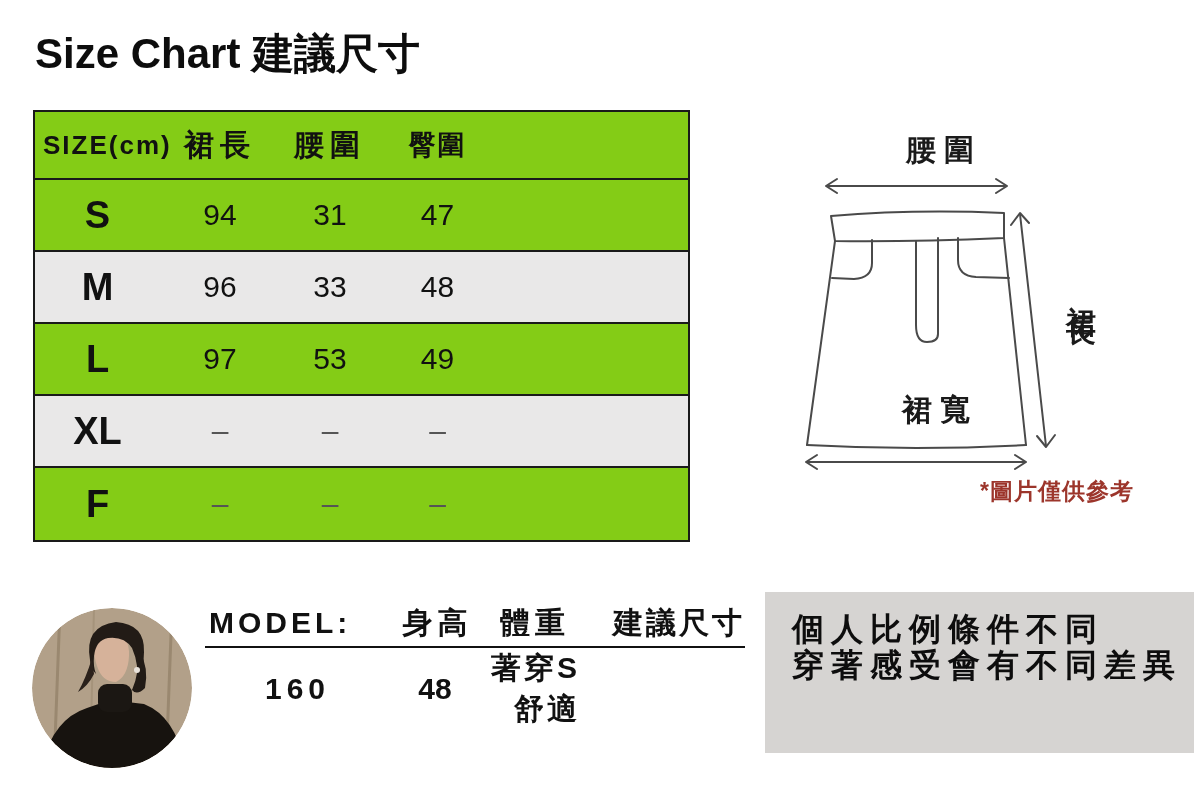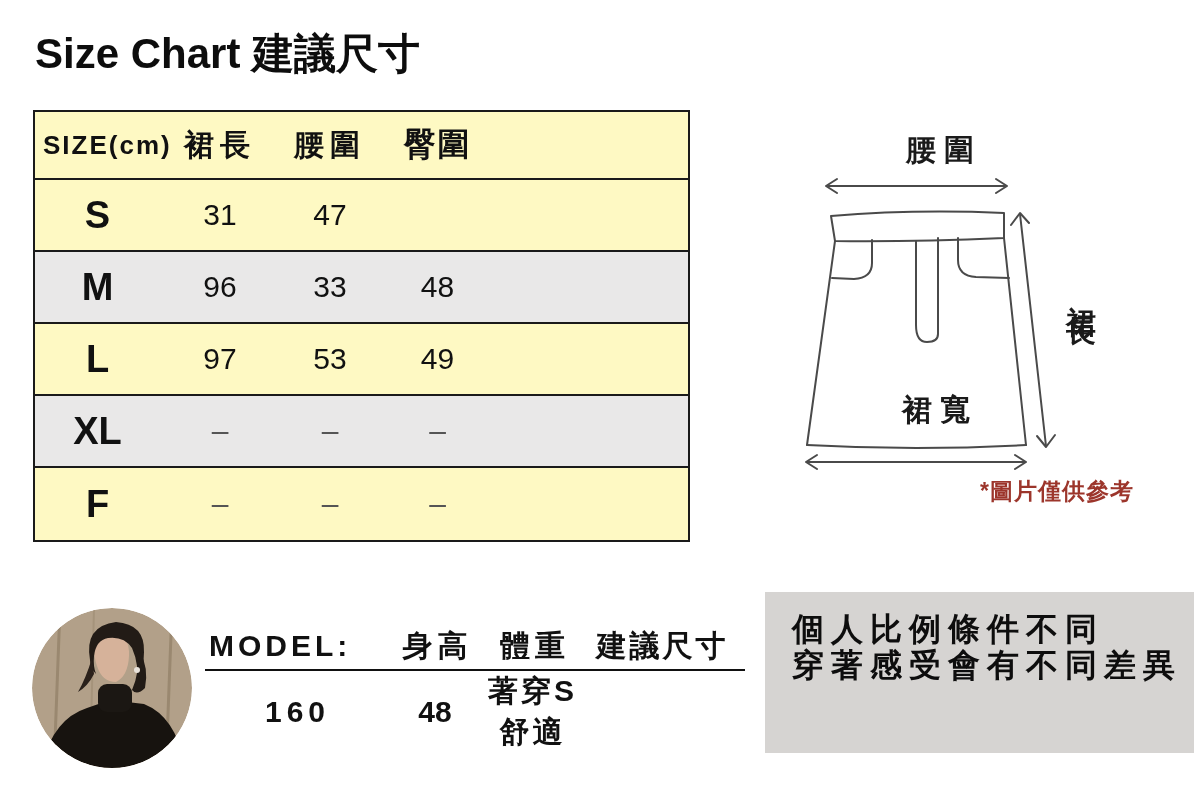--- a/index.html
+++ b/index.html
@@ -3,49 +3,49 @@
 <meta charset="utf-8">
 <style>
   * { margin:0; padding:0; box-sizing:border-box; }
   body { background:#fff; font-family:"Liberation Sans","DejaVu Sans",sans-serif; color:#111; }
   .canvas { position:relative; width:1200px; height:800px; background:#fff; overflow:hidden; }
 
   .page-title { position:absolute; left:35px; top:26px; font-size:42px; font-weight:600; letter-spacing:0px; color:#0d0d0d; }
 
   
   .size-table { position:absolute; left:33px; top:110px; width:657px; border:2px solid #1a1a1a; }
-  .trow { display:grid; grid-template-columns:125px 120px 100px 115px 1fr; align-items:center; height:72px; background:#fef9c3; border-bottom:2px solid #1a1a1a; }
+  .trow { display:grid; grid-template-columns:125px 120px 100px 115px 1fr; align-items:center; height:72px; background:#84cc16; border-bottom:2px solid #1a1a1a; }
   .trow:last-child { border-bottom:none; }
   .trow.thead { height:68px; }
   .trow.shaded { background:#e9e8e8; }
   .c { text-align:center; }
   .c.sizehdr { text-align:left; padding-left:8px; font-size:26px; font-weight:600; letter-spacing:2px; }
   .c.colhdr { font-size:30px; font-weight:600; letter-spacing:6px; }
-  .c.colhdr.small { font-size:32px; letter-spacing:2px; }
+  .c.colhdr.small { font-size:27px; letter-spacing:2px; }
   .c.sz { font-size:38px; font-weight:600; }
   .c.val { font-size:30px; font-weight:500; }
   .trow.empty .c.val { color:#555; font-weight:400; }
 
   
   .skirt-svg { position:absolute; left:790px; top:120px; }
   .diagram-label { position:absolute; font-size:30px; font-weight:600; color:#1a1a1a; }
   .waist-label { left:870px; top:130px; width:140px; text-align:center; letter-spacing:8px; text-indent:8px; }
   .length-label { left:1060px; top:282px; writing-mode:vertical-rl; letter-spacing:10px; }
   .width-label { left:868px; top:390px; width:136px; text-align:center; letter-spacing:8px; text-indent:8px; }
   .diagram-note { position:absolute; left:980px; top:476px; font-size:23px; font-weight:700; letter-spacing:1px; color:#9c352b; }
 
   
   .avatar { position:absolute; left:32px; top:608px; width:160px; height:160px; border-radius:50%; overflow:hidden; }
-  .model-block { position:absolute; left:205px; top:623px; width:540px; }
+  .model-block { position:absolute; left:205px; top:600px; width:540px; }
   .model-row { display:grid; grid-template-columns:180px 100px 95px 165px; align-items:center; height:48px; font-size:30px; font-weight:600; }
   .model-row.head { border-bottom:2px solid #111; }
   .mcell { text-align:center; }
   .mcell.lbl { text-align:left; padding-left:4px; letter-spacing:4px; }
   .mcell.name { text-align:left; padding-left:22px; letter-spacing:14px; }
-  .mcell.sug { letter-spacing:3px; }
+  .mcell.sug { letter-spacing:3px;text-align:right; }
   .mcell.spaced { letter-spacing:5px; text-indent:5px; }
 
   
   .disclaimer { position:absolute; left:765px; top:592px; width:429px; height:161px; background:#d6d4d2; padding:19px 0 0 27px; }
   .disclaimer div { font-size:32px; font-weight:600; letter-spacing:7px; line-height:36px; color:#0d0d0d; white-space:nowrap; }
 </style>
 </head>
 <body>
 
 <div class="canvas">
@@ -56,20 +56,21 @@
     <div class="trow thead">
       <div class="c sizehdr">SIZE(cm)</div>
       <div class="c colhdr">裙長</div>
       <div class="c colhdr">腰圍</div>
       <div class="c colhdr small">臀圍</div>
       <div class="c"></div>
     </div>
 
     <div class="trow">
       <div class="c sz">S</div>
+      <div class="c val">94</div>
       <div class="c val">31</div>
       <div class="c val">47</div>
       <div class="c"></div>
     </div>
 
     <div class="trow shaded">
       <div class="c sz">M</div>
       <div class="c val">96</div>
       <div class="c val">33</div>
       <div class="c val">48</div>

